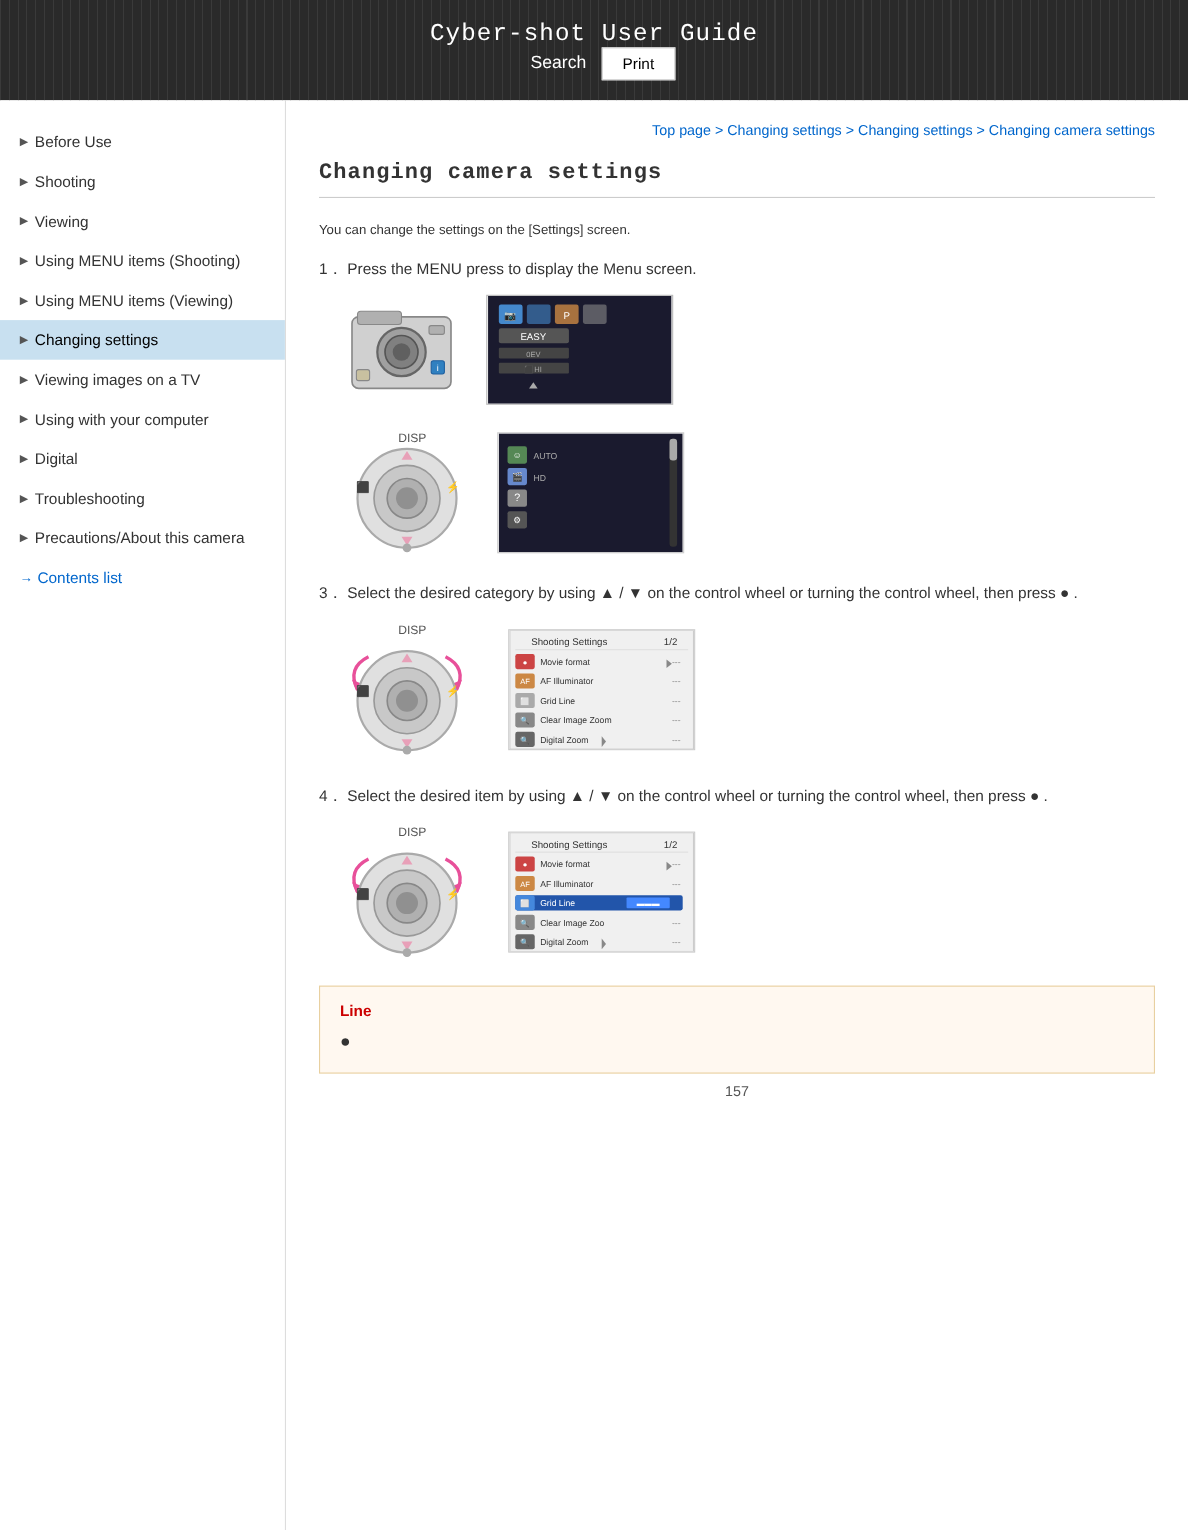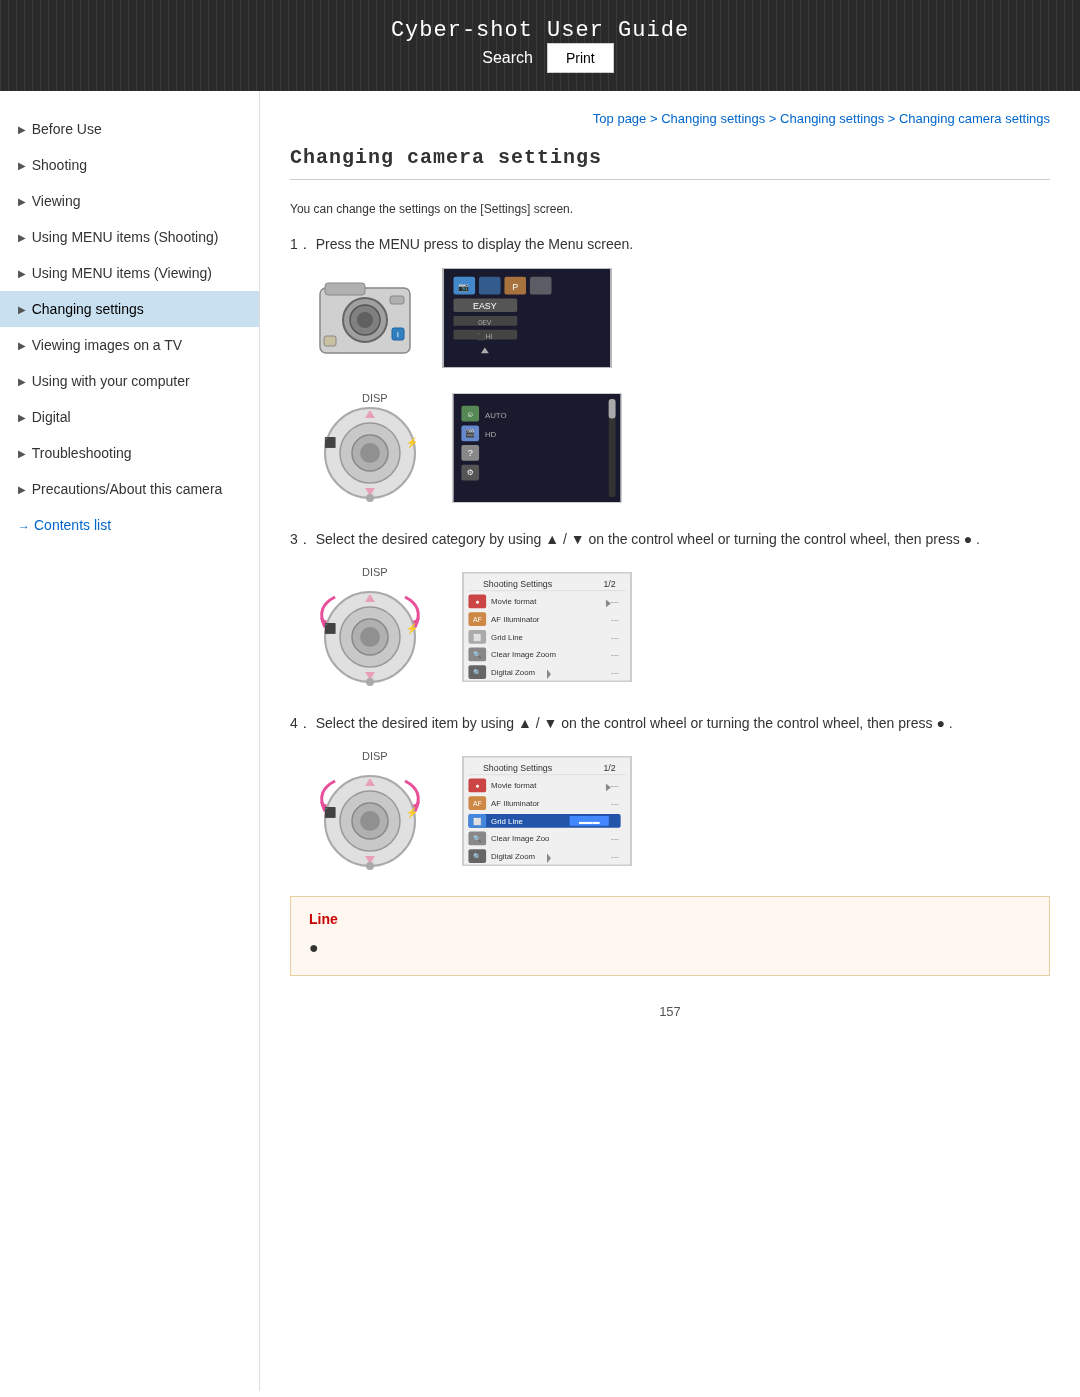--- a/index.html
+++ b/index.html
@@ -173,21 +173,21 @@
       align-items: flex-start;
       gap: 8px;
     }
     .bullet { font-size: 16px; }
 
     
     .page-number {
       text-align: center;
       font-size: 13px;
       color: #555;
-      margin-top: 28px;
+      margin-top: 8px;
       padding-bottom: 20px;
     }
   </style>
 </head>
 <body>
 
 <div class="header">
   <span class="header-title">Cyber-shot User Guide</span>
   <div class="header-actions">
     <span class="header-search-label">Search</span>

